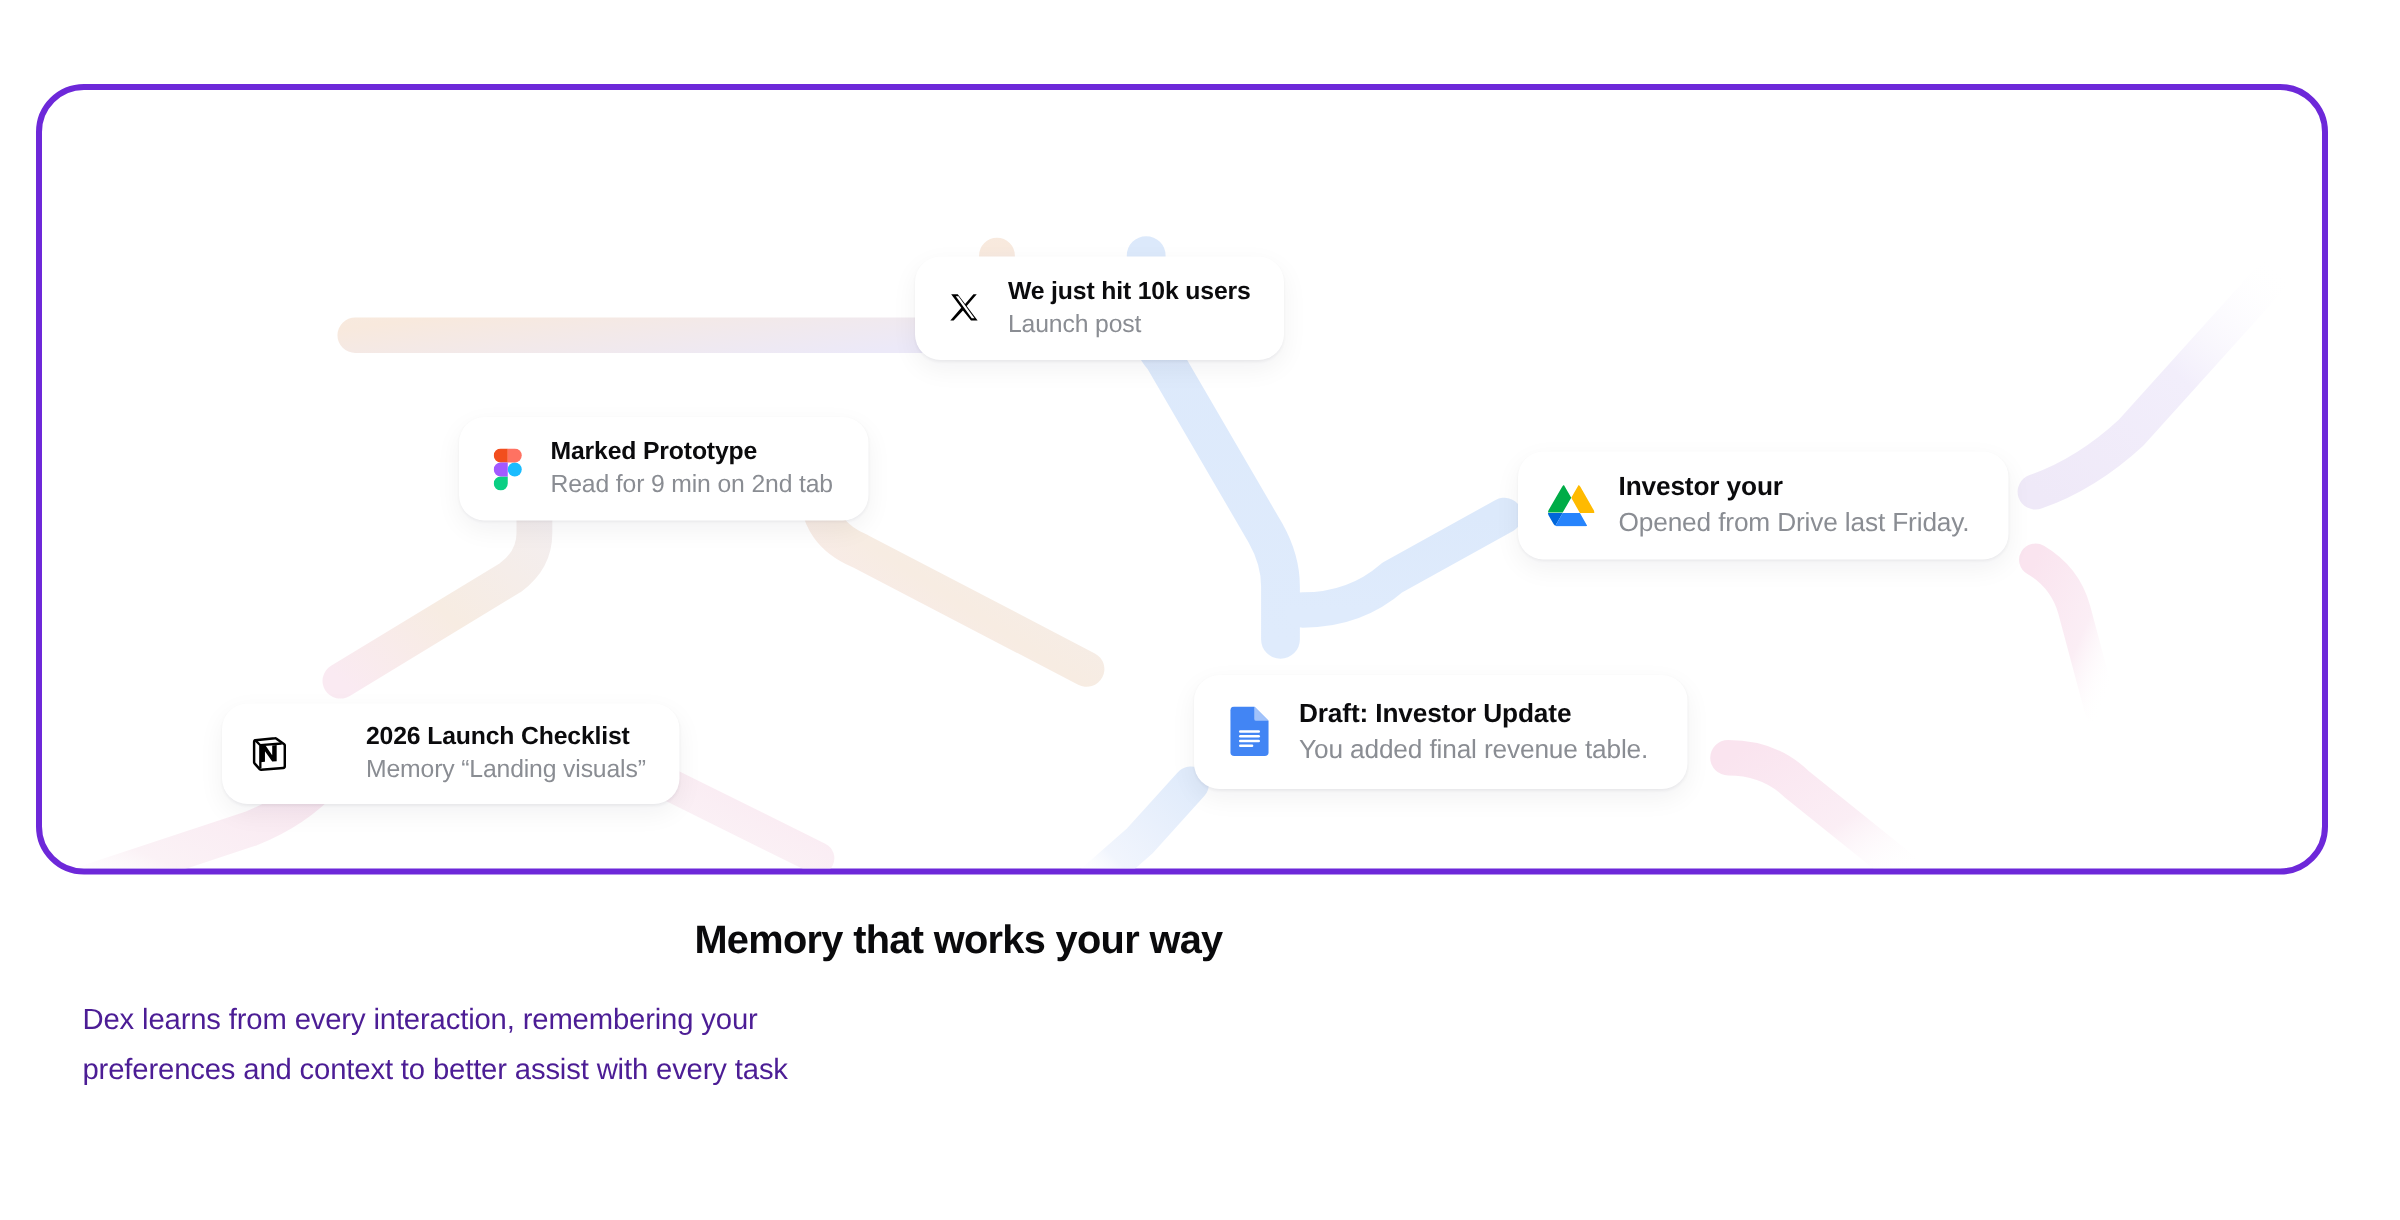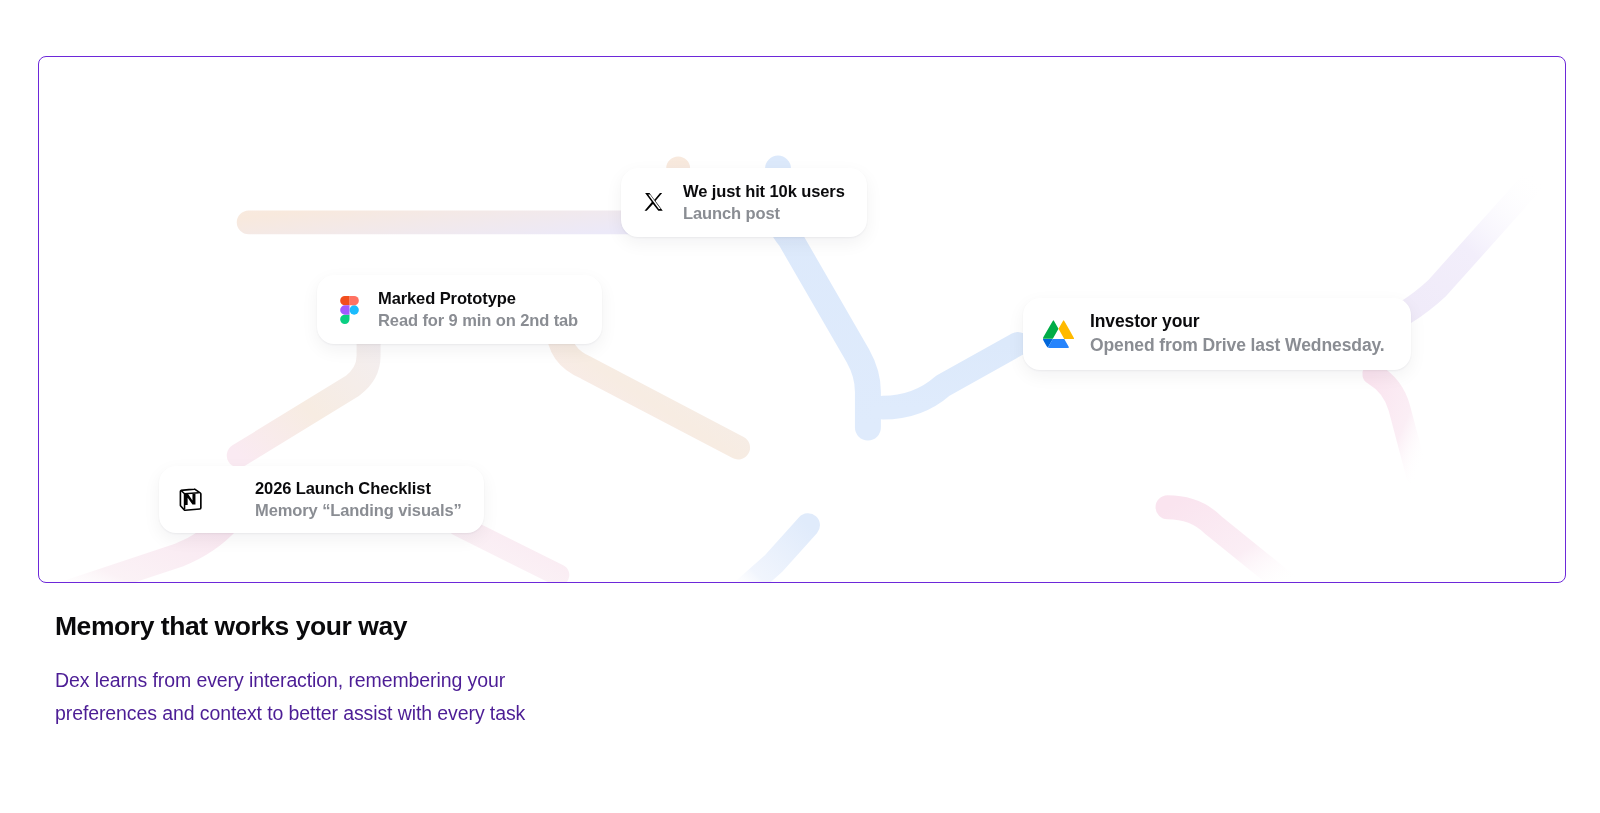--- a/index.html
+++ b/index.html
@@ -20,25 +20,24 @@
     background: #ffffff;
   }
 
   
   .memory-panel {
     position: absolute;
     left: 24px;
     top: 56px;
     width: 1528px;
     height: 527px;
-    border: 1px solid #6d28d9;
-    border-radius: 8px;
+    border: 4px solid #6d28d9;
+    border-radius: 32px;
     background: #ffffff;
     overflow: hidden;
-    margin-left: 14px;
   }
 
   .ribbon-layer {
     position: absolute;
     inset: 0;
     width: 100%;
     height: 100%;
     pointer-events: none;
   }
 
@@ -66,21 +65,21 @@
     font-size: 16.5px;
     font-weight: 600;
     color: #0b0b0d;
     letter-spacing: -0.1px;
     line-height: 1.25;
     white-space: nowrap;
   }
 
   .node-sub {
     font-size: 16.5px;
-    font-weight: 700;
+    font-weight: 400;
     color: #8a8d93;
     letter-spacing: -0.1px;
     line-height: 1.3;
     margin-top: 1px;
     white-space: nowrap;
   }
 
   
   #card-x        { left: 582px;  top: 111px; padding: 13px 22px 13px 18px; }
   #card-figma    { left: 278px;  top: 218px; padding: 13px 24px 13px 18px; }
@@ -99,20 +98,21 @@
 
   
   .caption { position: absolute; left: 55px; top: 611px; width: 760px; }
 
   .caption-title {
     font-size: 26.5px;
     font-weight: 600;
     color: #0a0a0c;
     letter-spacing: -0.45px;
     line-height: 1.2;
+    text-align: right;
   }
 
   .caption-body {
     margin-top: 21px;
     font-size: 19.5px;
     font-weight: 400;
     color: #4c1d95;
     letter-spacing: -0.1px;
     line-height: 1.72;
     max-width: 520px;
@@ -223,39 +223,57 @@
           <path d="M6.6 66.85 10.45 73.5a9 9 0 0 0 3.3 3.3l13.75-23.8H0a9 9 0 0 0 1.2 4.5z" fill="#0066da"></path>
           <path d="M43.5 24.5 29.75 0.7a9 9 0 0 0-3.3 3.3L1.2 47.5A9 9 0 0 0 0 52h27.5z" fill="#00ac47"></path>
           <path d="M73.25 76.8a9 9 0 0 0 3.3-3.3l1.6-2.75L86 57.5a9 9 0 0 0 1.2-4.5H59.68l5.85 11.5z" fill="#ea4335" opacity="0"></path>
           <path d="M43.5 24.5 57.25 0.7A8.9 8.9 0 0 0 52.75 0H34.25a9 9 0 0 0-4.5 0.7z" fill="#00832d" opacity="0"></path>
           <path d="M59.7 53H27.5L13.75 76.8a9 9 0 0 0 4.5 1.2h50.5a9 9 0 0 0 4.5-1.2z" fill="#2684fc"></path>
           <path d="M73.1 26 60.55 4.0a9 9 0 0 0-3.3-3.3L43.5 24.5 59.7 53h27.45a9 9 0 0 0-1.2-4.5z" fill="#ffba00"></path>
         </svg>
       </span>
       <span class="node-text">
         <span class="node-title">Investor your</span>
-        <span class="node-sub">Opened from Drive last Wednesday.</span>
+        <span class="node-sub">Opened from Drive last Friday.</span>
       </span>
     </div>
 
     <div class="node-card" id="card-notion">
       <span class="node-icon">
         <svg viewBox="0 0 28 28" width="27" height="27" aria-hidden="true">
           <path d="M3.2 4.6 16.9 3.3a1.1 1.1 0 0 1 .8.2l5.6 3.9a1 1 0 0 1 .4.8v14.4a1.2 1.2 0 0 1-1.1 1.2L7.4 25.1a1.2 1.2 0 0 1-.9-.3l-3.7-4.1a1.2 1.2 0 0 1-.3-.8V5.8a1.2 1.2 0 0 1 .7-1.2z" fill="#ffffff" stroke="#000000" stroke-width="1.7" stroke-linejoin="round"></path>
           <path d="M6.9 8.2v11.6l3.1-.2v-7.3l5.0 7.0 3.1-.2V8.0l-3.1.3v6.7l-4.7-6.9z" fill="#000000"></path>
           <path d="M3.2 4.6 6.8 8.1 21.6 6.9" fill="none" stroke="#000000" stroke-width="1.6" stroke-linejoin="round"></path>
           <path d="M6.8 8.1v15.9" fill="none" stroke="#000000" stroke-width="1.6"></path>
         </svg>
       </span>
       <span class="node-text">
         <span class="node-title">2026 Launch Checklist</span>
         <span class="node-sub">Memory “Landing visuals”</span>
       </span>
     </div>
 
+    <div class="node-card" id="card-docs">
+      <span class="node-icon">
+        <svg viewBox="0 0 40 52" width="26" height="33" aria-hidden="true">
+          <path d="M4 0h21l15 15v33a4 4 0 0 1-4 4H4a4 4 0 0 1-4-4V4a4 4 0 0 1 4-4z" fill="#4285f4"></path>
+          <path d="M25 0l15 15H27a2 2 0 0 1-2-2z" fill="#a1c2fa"></path>
+          <g fill="#ffffff">
+            <rect x="9" y="25" width="22" height="2.6" rx="1.3"></rect>
+            <rect x="9" y="30" width="22" height="2.6" rx="1.3"></rect>
+            <rect x="9" y="35" width="22" height="2.6" rx="1.3"></rect>
+            <rect x="9" y="40" width="15" height="2.6" rx="1.3"></rect>
+          </g>
+        </svg>
+      </span>
+      <span class="node-text">
+        <span class="node-title">Draft: Investor Update</span>
+        <span class="node-sub">You added final revenue table.</span>
+      </span>
+    </div>
 
   </section>
 
   <div class="caption">
     <h2 class="caption-title">Memory that works your way</h2>
     <p class="caption-body">Dex learns from every interaction, remembering your preferences and context to better assist with every task</p>
   </div>
 
 </div>
 

